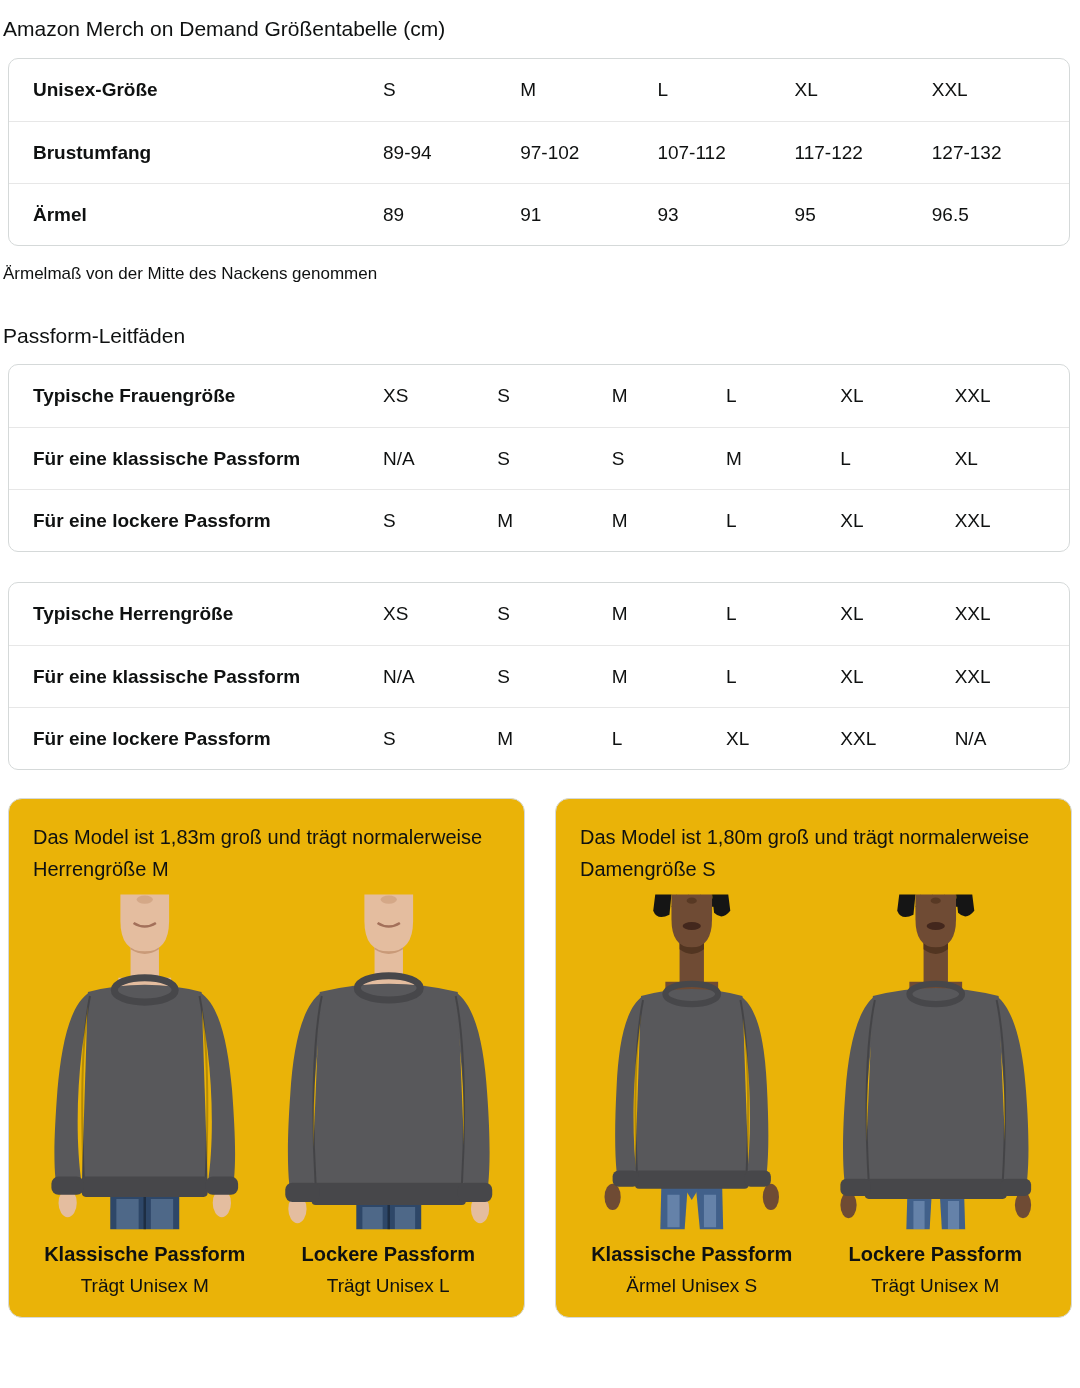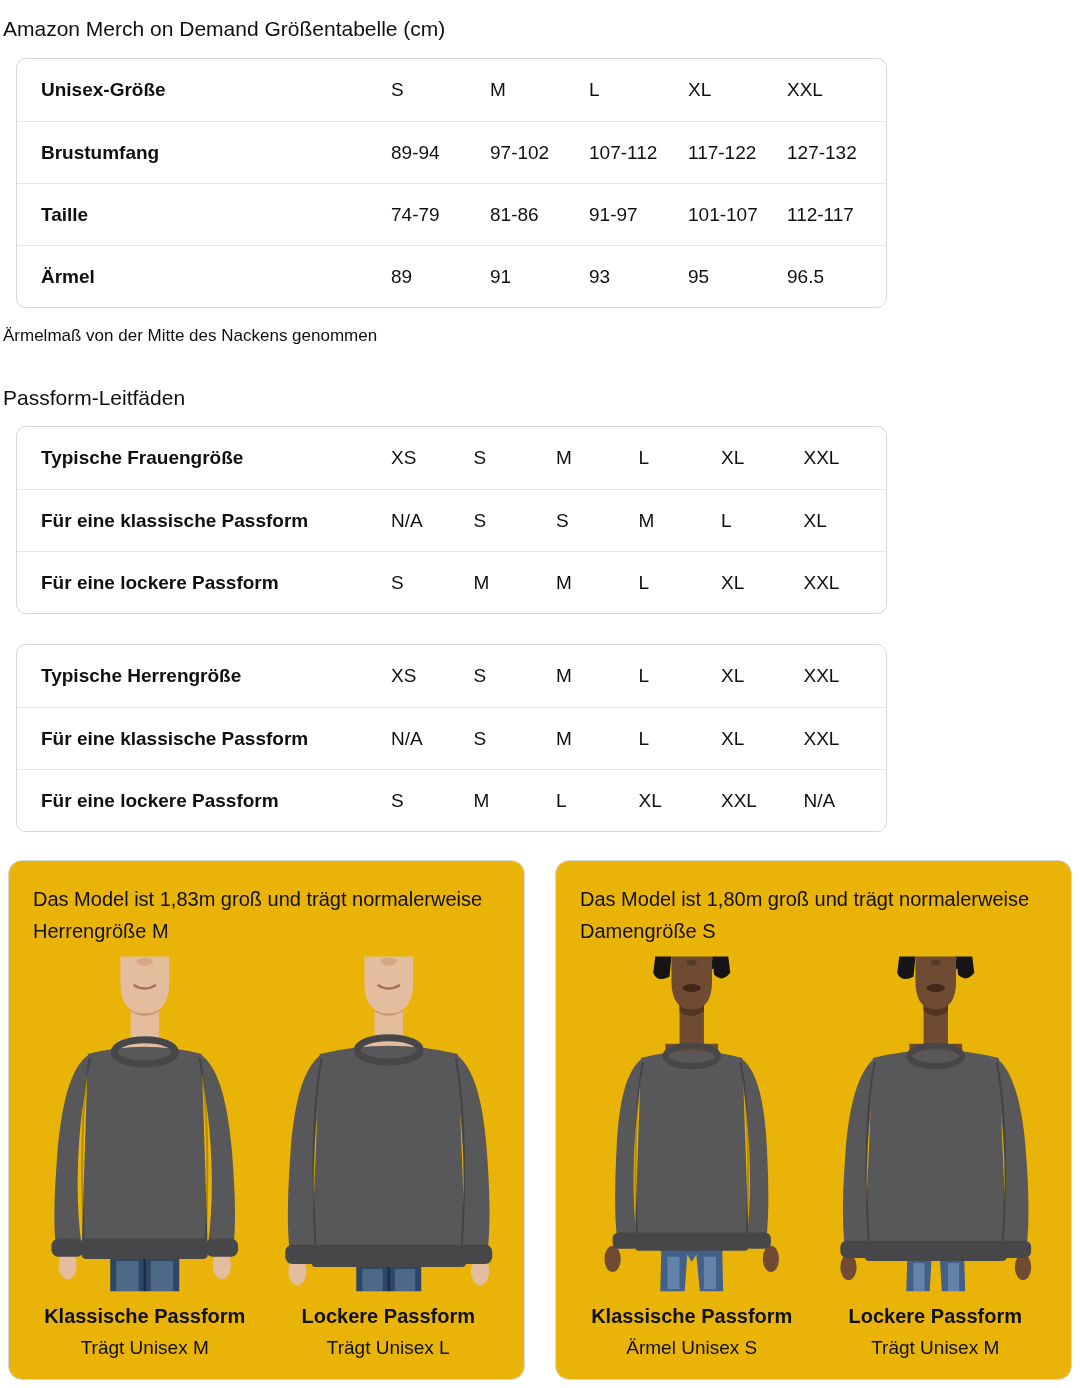--- a/index.html
+++ b/index.html
@@ -8,21 +8,21 @@
     --jeans-men:#2e4768; --jeans-women:#41608a;
     --skin-light:#e4bd9f; --skin-light-shadow:#c99a78;
     --skin-dark:#6f4b34; --skin-dark-shadow:#523521;
     --hair:#151515;
   }
   *{box-sizing:border-box;}
   html,body{margin:0;padding:0;background:#ffffff;}
   body{width:1080px;color:var(--text);font-family:"Liberation Sans","DejaVu Sans",sans-serif;}
   .page{width:1080px;min-height:1388px;padding:16px 0 8px;}
   .page-title{font-size:21px;line-height:26px;margin:0 0 16px 3px;font-weight:400;}
-  .chart-table{width:871px;margin-left:16px;border:1px solid var(--border);border-radius:10px;
+  .chart-table{width:1062px;margin-left:8px;border:1px solid var(--border);border-radius:10px;
     border-collapse:separate;border-spacing:0;table-layout:fixed;}
   .chart-table th,.chart-table td{height:62px;font-size:19px;text-align:left;vertical-align:middle;
     padding:0;font-weight:400;overflow:hidden;white-space:nowrap;}
   .chart-table th{font-weight:700;padding-left:24px;}
   .chart-table tr + tr th,.chart-table tr + tr td{border-top:1px solid var(--divider);}
   col.col-label{width:374px;}
   .note{font-size:17px;margin:18px 0 0 3px;}
   .section-heading{font-size:21px;font-weight:400;margin:40px 0 16px 3px;}
   .fit-table{margin-top:0;}
   .fit-table + .fit-table{margin-top:30px;}
@@ -60,28 +60,20 @@
         <td>XL</td>
         <td>XXL</td>
       </tr>
       <tr>
         <th>Brustumfang</th>
         <td>89-94</td>
         <td>97-102</td>
         <td>107-112</td>
         <td>117-122</td>
         <td>127-132</td>
-      </tr>
-      <tr>
-        <th>Taille</th>
-        <td>74-79</td>
-        <td>81-86</td>
-        <td>91-97</td>
-        <td>101-107</td>
-        <td>112-117</td>
       </tr>
       <tr>
         <th>Ärmel</th>
         <td>89</td>
         <td>91</td>
         <td>93</td>
         <td>95</td>
         <td>96.5</td>
       </tr>
     </tbody>

